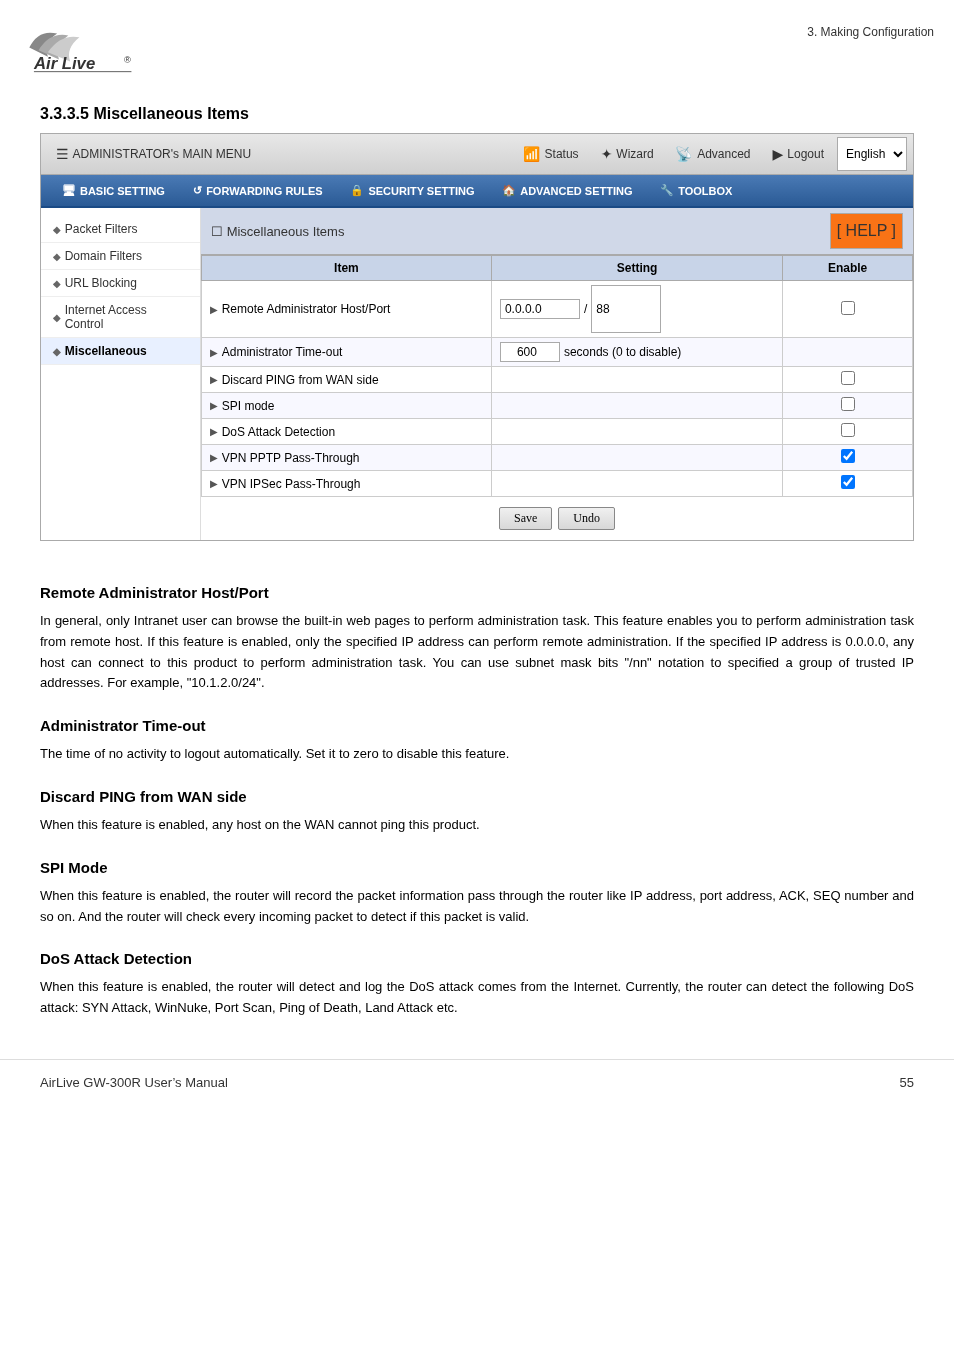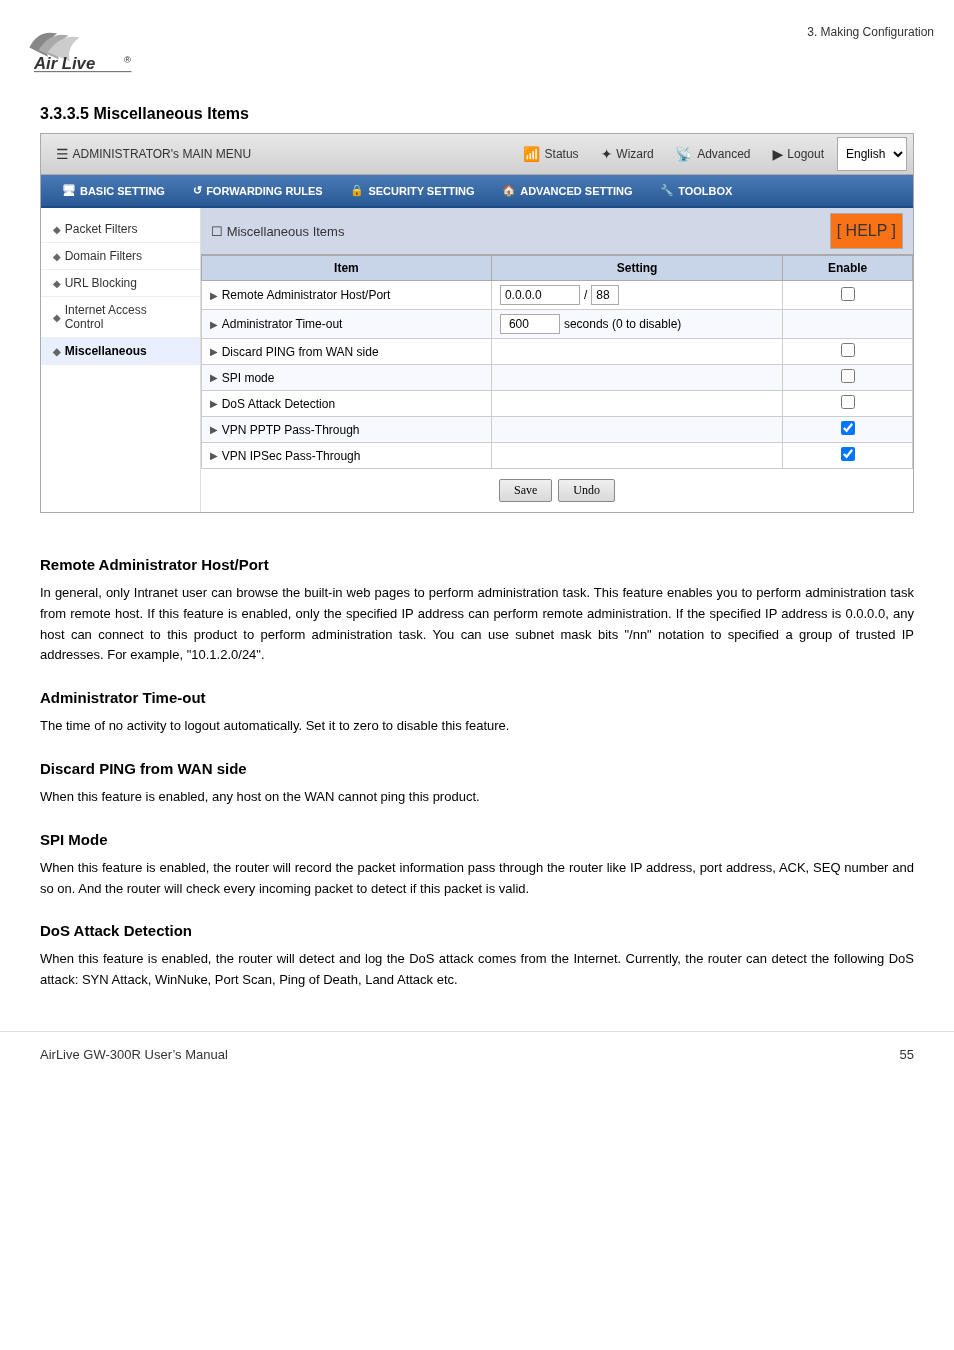--- a/index.html
+++ b/index.html
@@ -206,27 +206,27 @@
       gap: 4px;
     }
     .text-input {
       border: 1px solid #aaa;
       padding: 2px 4px;
       font-size: 12px;
       width: 80px;
     }
     .text-input-small {
       border: 1px solid #aaa;
-      padding: 2px 4px;
-      font-size: 12px;
-      width: 28px;
+      padding: 16px 4px;
+      font-size: 12px;
+      width: 70px;
     }
     .text-input-medium {
       border: 1px solid #aaa;
-      padding: 2px 8px;
+      padding: 2px 16px;
       font-size: 12px;
       width: 60px;
     }
 
     .enable-cell {
       text-align: center;
     }
     .checkbox-input {
       width: 14px;
       height: 14px;

